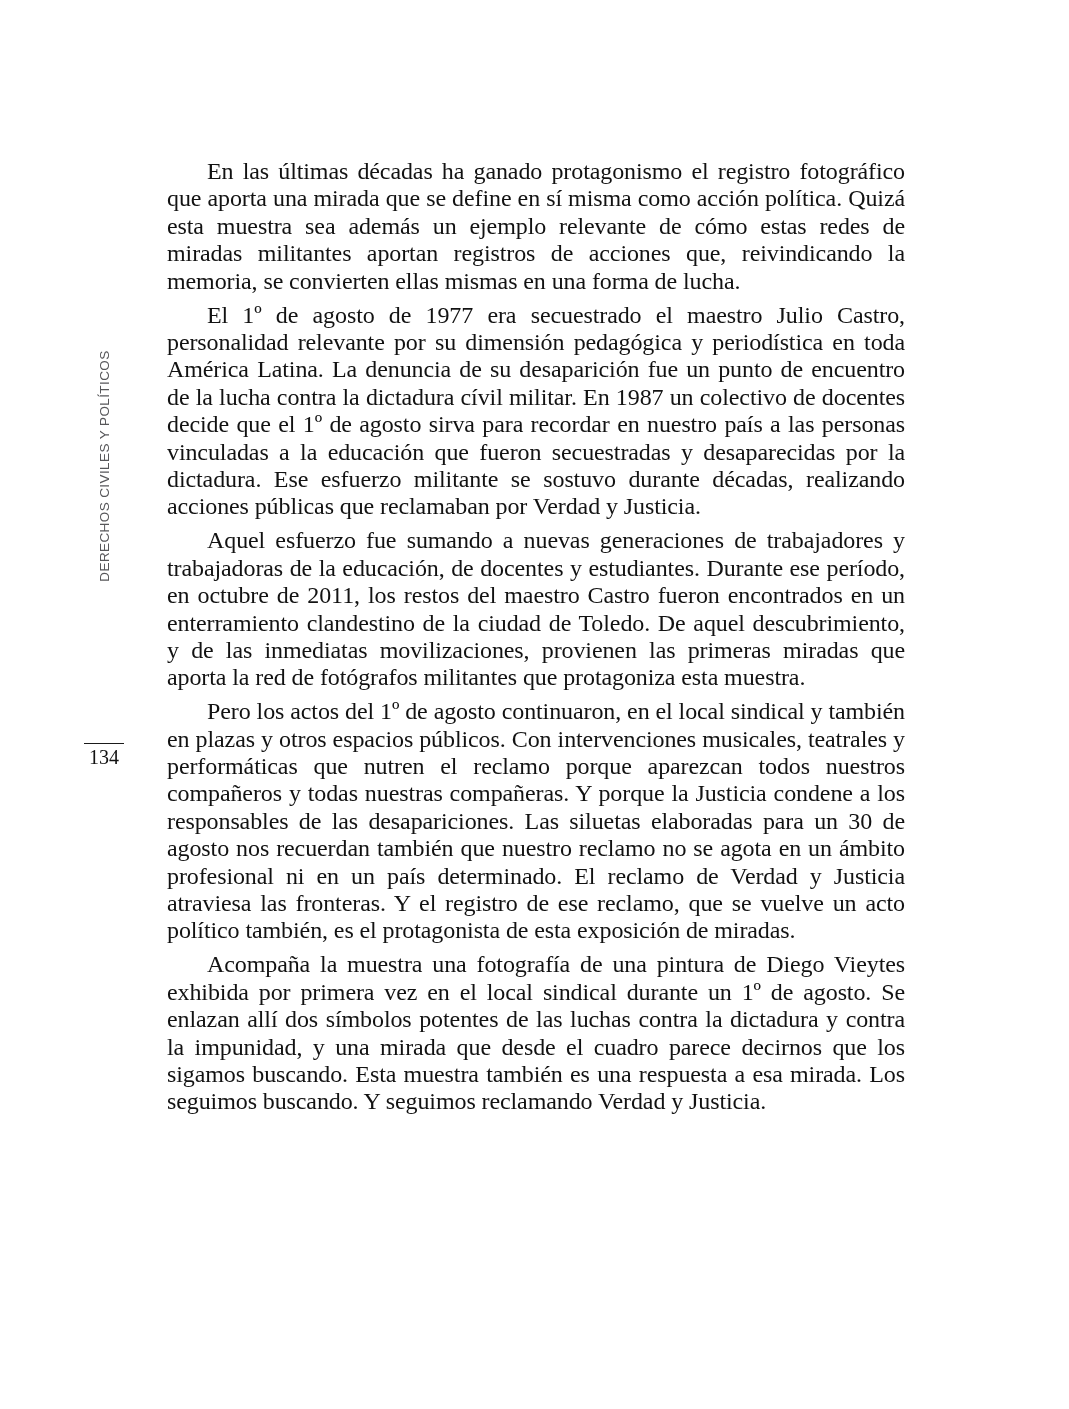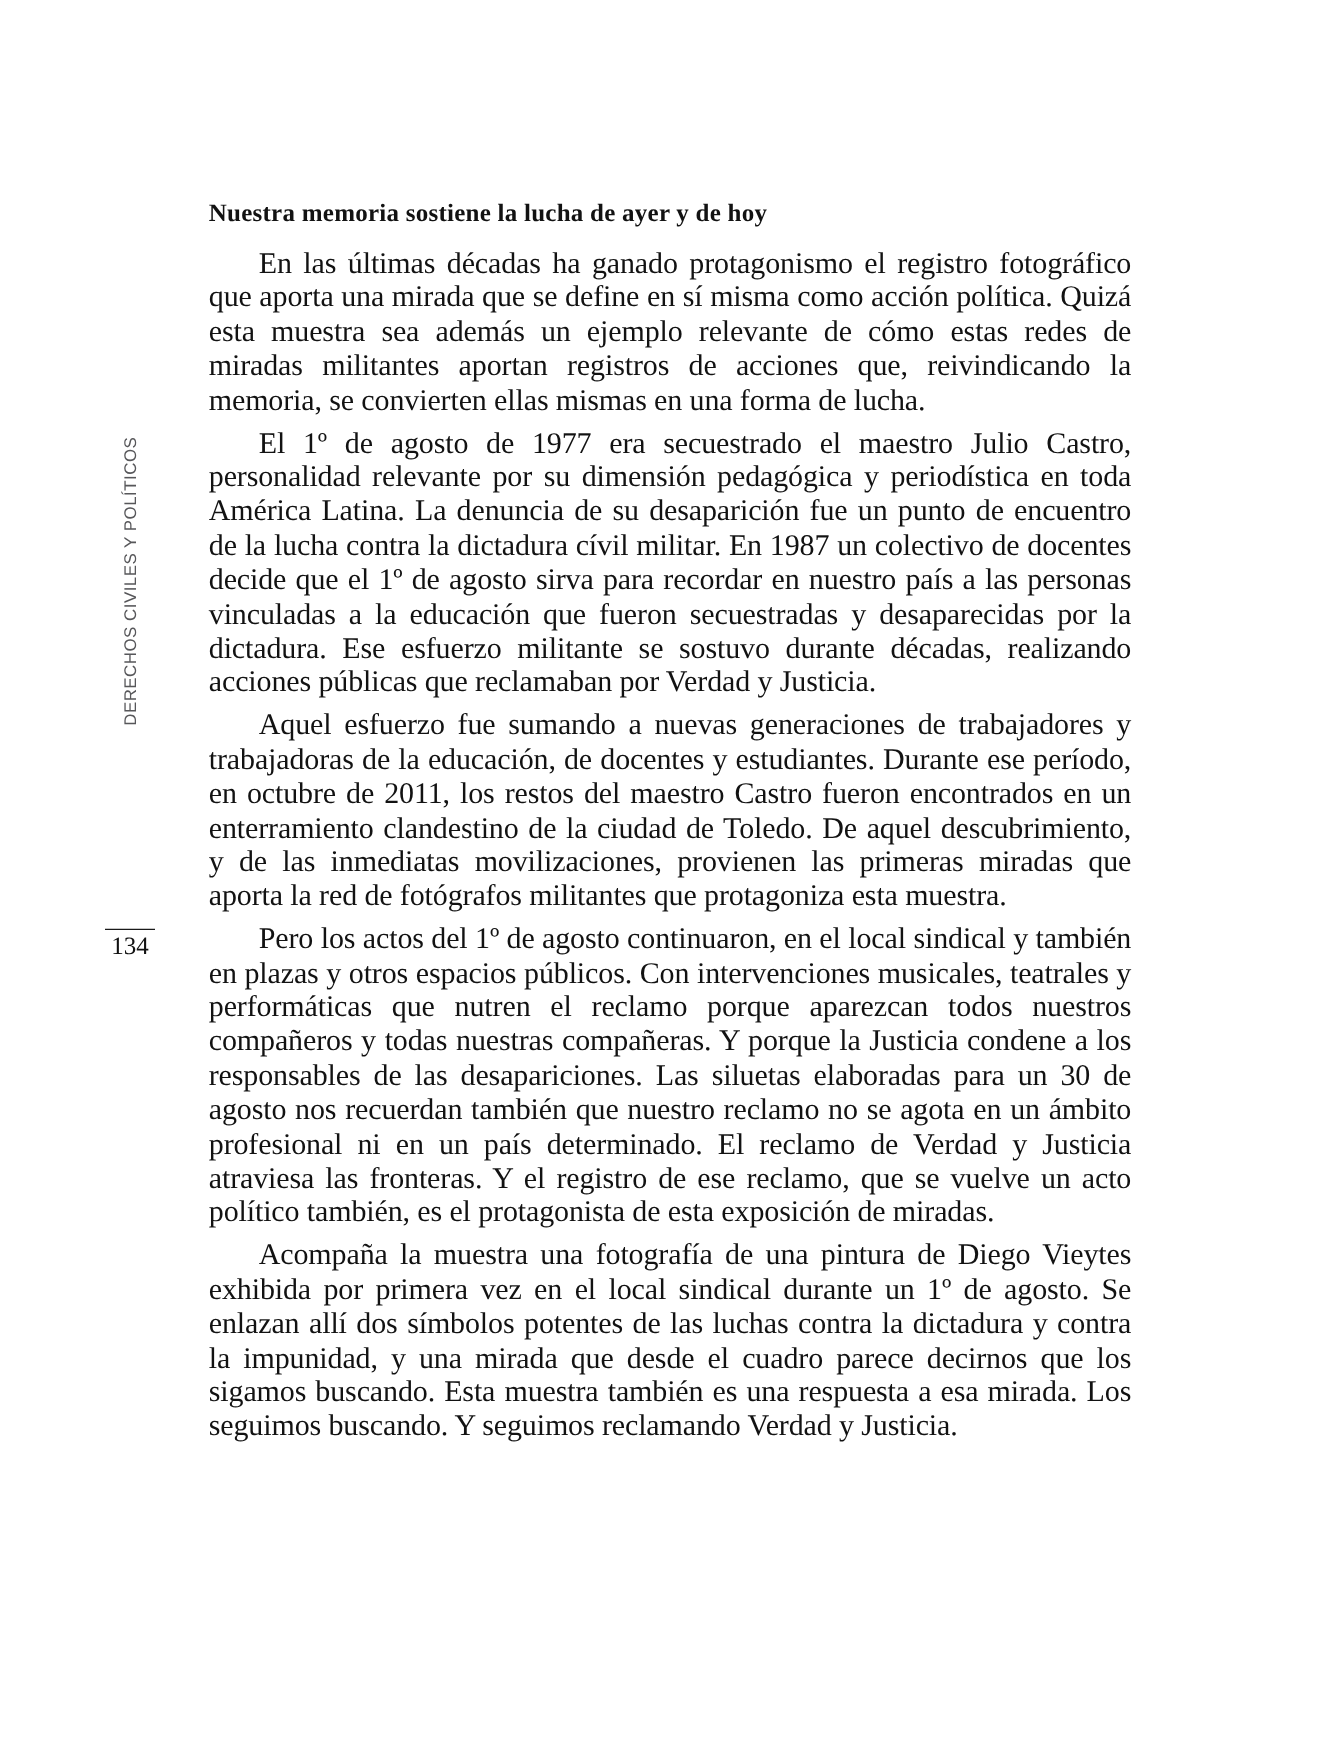--- a/index.html
+++ b/index.html
@@ -77,21 +77,20 @@
 
   <div class="sidebar-label">
     <span>DERECHOS CIVILES Y POLÍTICOS</span>
   </div>
 
   <div class="page-number-block">
     <span class="page-number">134</span>
   </div>
 
   <div class="text-block">
-    <h1 class="article-title">Nuestra memoria sostiene la lucha de ayer y de hoy</h1>
     <p>En las últimas décadas ha ganado protagonismo el registro fotográfico que aporta una mirada que se define en sí misma como acción política. Quizá esta muestra sea además un ejemplo relevante de cómo estas redes de miradas militantes aportan registros de acciones que, reivindicando la memoria, se convierten ellas mismas en una forma de lucha.</p>
     <p>El 1º de agosto de 1977 era secuestrado el maestro Julio Castro, personalidad relevante por su dimensión pedagógica y periodística en toda América Latina. La denuncia de su desaparición fue un punto de encuentro de la lucha contra la dictadura cívil militar. En 1987 un colectivo de docentes decide que el 1º de agosto sirva para recordar en nuestro país a las personas vinculadas a la educación que fueron secuestradas y desaparecidas por la dictadura. Ese esfuerzo militante se sostuvo durante décadas, realizando acciones públicas que reclamaban por Verdad y Justicia.</p>
     <p>Aquel esfuerzo fue sumando a nuevas generaciones de trabajadores y trabajadoras de la educación, de docentes y estudiantes. Durante ese período, en octubre de 2011, los restos del maestro Castro fueron encontrados en un enterramiento clandestino de la ciudad de Toledo. De aquel descubrimiento, y de las inmediatas movilizaciones, provienen las primeras miradas que aporta la red de fotógrafos militantes que protagoniza esta muestra.</p>
     <p>Pero los actos del 1º de agosto continuaron, en el local sindical y también en plazas y otros espacios públicos. Con intervenciones musicales, teatrales y performáticas que nutren el reclamo porque aparezcan todos nuestros compañeros y todas nuestras compañeras. Y porque la Justicia condene a los responsables de las desapariciones. Las siluetas elaboradas para un 30 de agosto nos recuerdan también que nuestro reclamo no se agota en un ámbito profesional ni en un país determinado. El reclamo de Verdad y Justicia atraviesa las fronteras. Y el registro de ese reclamo, que se vuelve un acto político también, es el protagonista de esta exposición de miradas.</p>
     <p>Acompaña la muestra una fotografía de una pintura de Diego Vieytes exhibida por primera vez en el local sindical durante un 1º de agosto. Se enlazan allí dos símbolos potentes de las luchas contra la dictadura y contra la impunidad, y una mirada que desde el cuadro parece decirnos que los sigamos buscando. Esta muestra también es una respuesta a esa mirada. Los seguimos buscando. Y seguimos reclamando Verdad y Justicia.</p>
   </div>
 
 </div>
 
 </body></html>

